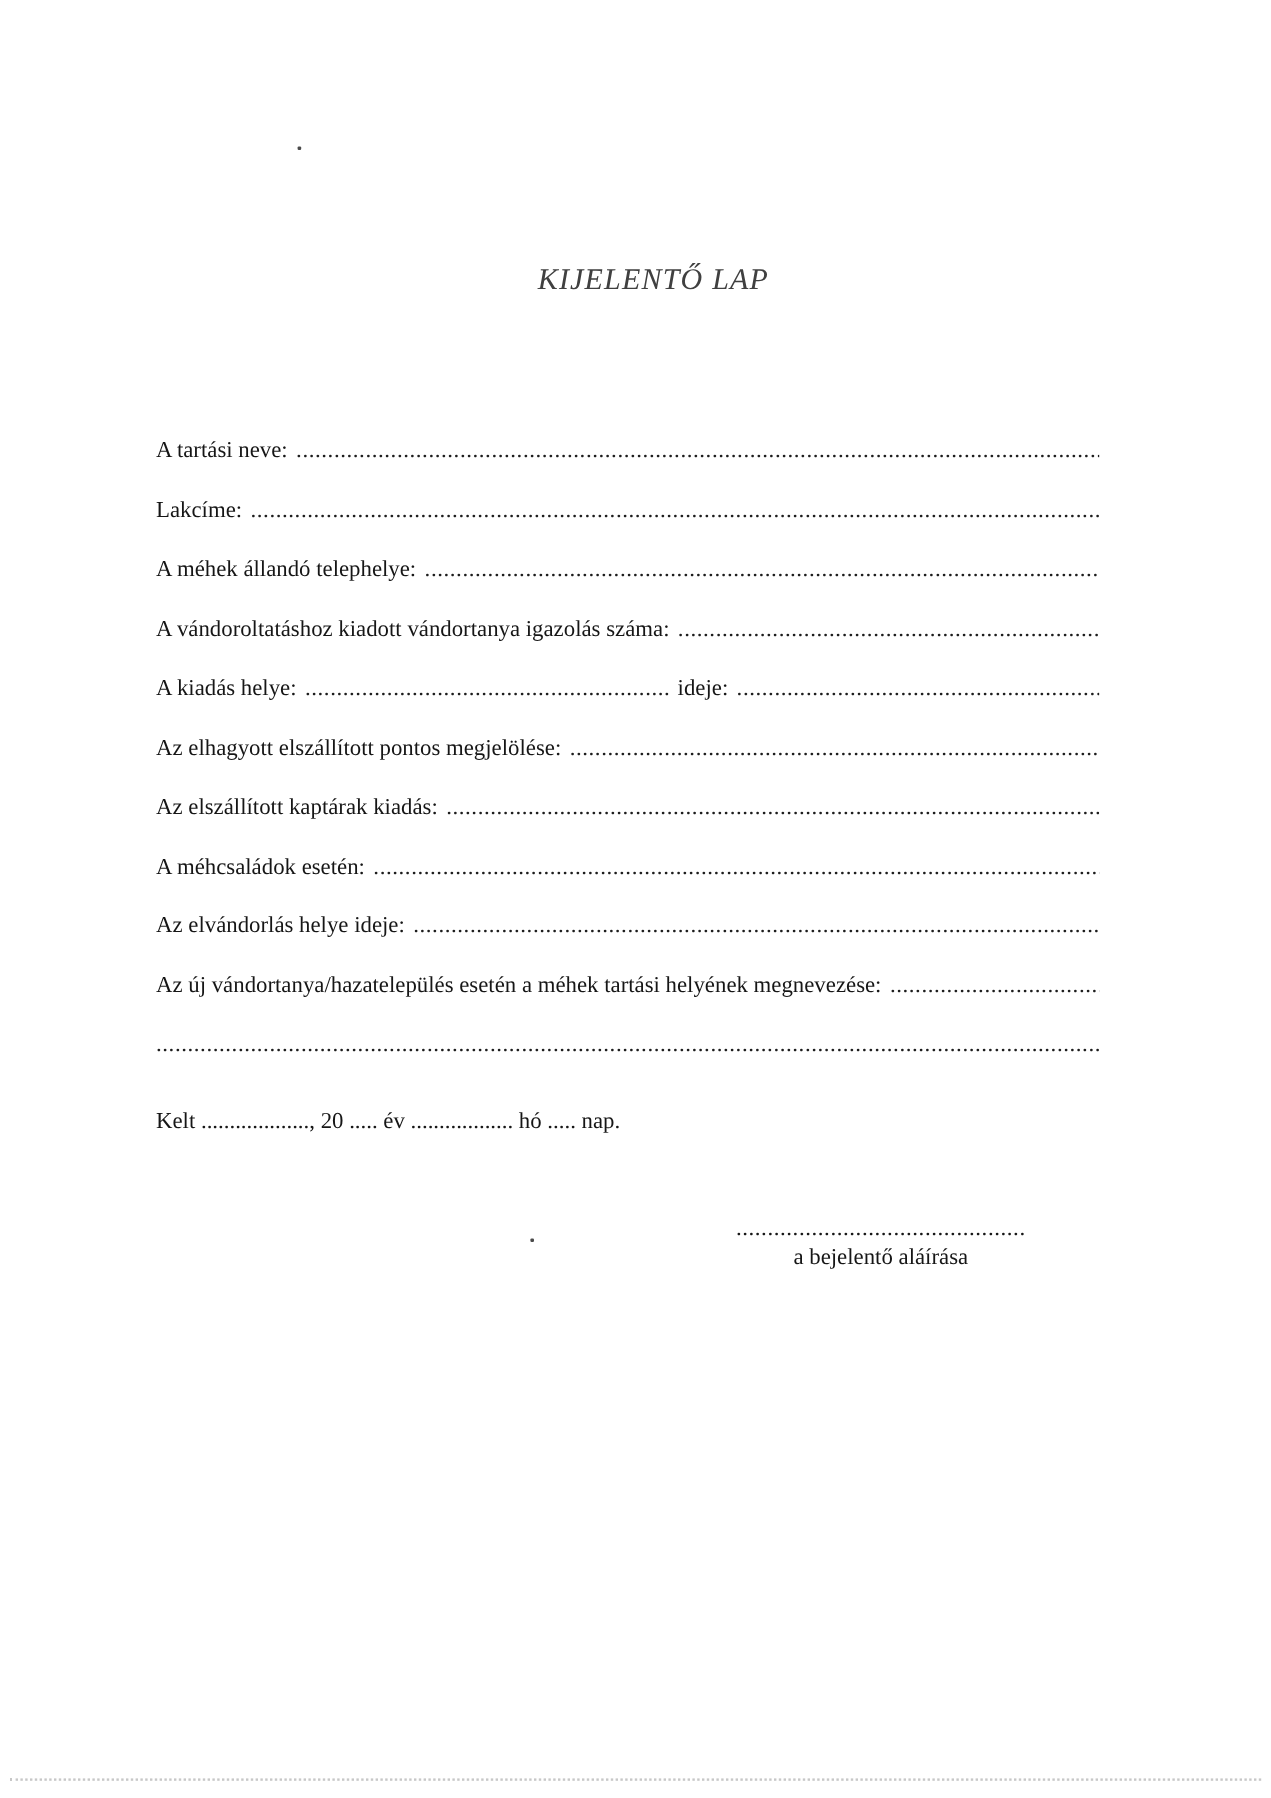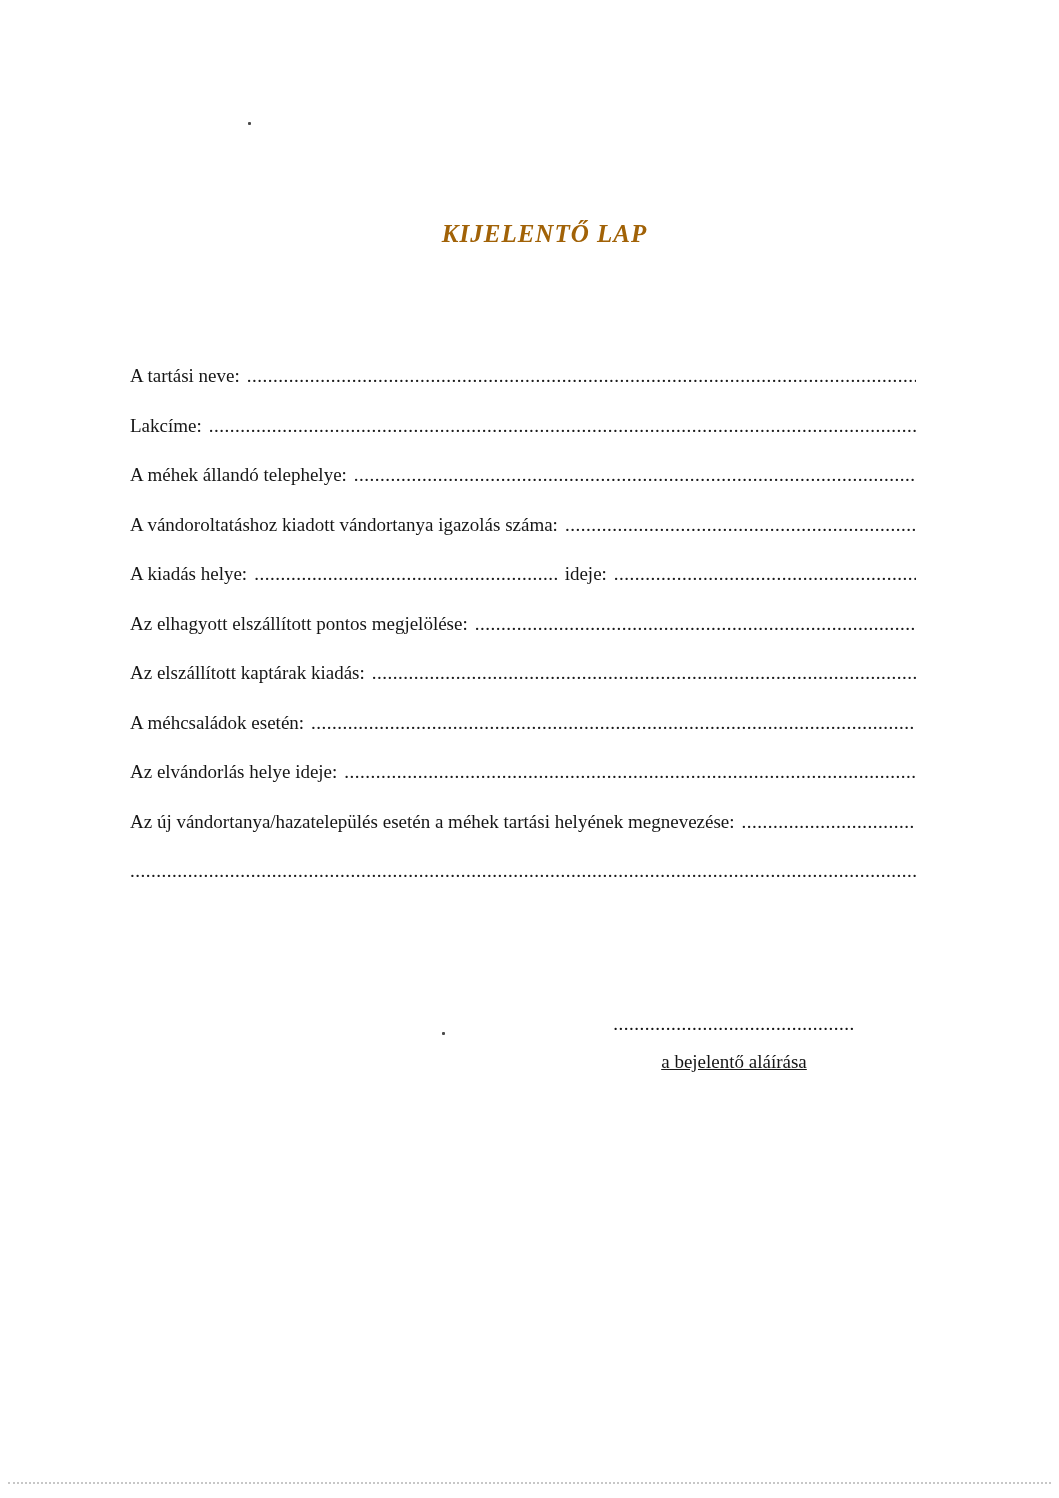--- a/index.html
+++ b/index.html
@@ -17,24 +17,24 @@
     color: #161616;
   }
   .doc-title {
     position: absolute;
     top: 220px;
     left: 0;
     width: 100%;
     text-align: center;
     text-indent: 30px;
     font-size: 25px;
-    font-weight: bold;
+    font-weight: normal;
     font-style: italic;
     letter-spacing: 1px;
-    color: #a16207;
+    color: #404040;
   }
   .form-lines {
     position: absolute;
     top: 351px;
     left: 130px;
     right: 143px;
   }
   .row {
     height: 49.5px;
     line-height: 49.5px;
@@ -72,23 +72,22 @@
   }
   .signature-dots {
     display: block;
     white-space: nowrap;
     overflow: hidden;
     letter-spacing: 0.5px;
     line-height: 20px;
   }
   .signature-caption {
     display: block;
-    margin-top: 17px;
+    margin-top: 3px;
     line-height: 22px;
-    text-decoration: underline;
   }
   .artifact-dot {
     position: absolute;
     width: 3px;
     height: 3px;
     background: #4a4a4a;
     border-radius: 1px;
   }
   .artifact-dot.a1 { left: 248px; top: 122px; }
   .artifact-dot.a2 { left: 442px; top: 1032px; }
@@ -151,20 +150,21 @@
     <div class="row">
       <span class="label">Az új vándortanya/hazatelepülés esetén a méhek tartási helyének megnevezése:</span><span class="leader">........................................................................................................................................................................................................................</span>
     </div>
 
     <div class="row">
       <span class="leader">........................................................................................................................................................................................................................</span>
     </div>
 
   </div>
 
+  <div class="kelt-line">Kelt ..................., 20 ..... év .................. hó ..... nap.</div>
 
   <div class="artifact-dot a2"></div>
 
   <div class="signature-block">
     <span class="signature-dots">..............................................</span>
     <span class="signature-caption">a bejelentő aláírása</span>
   </div>
 
   <div class="bottom-scan-line"></div>
 

